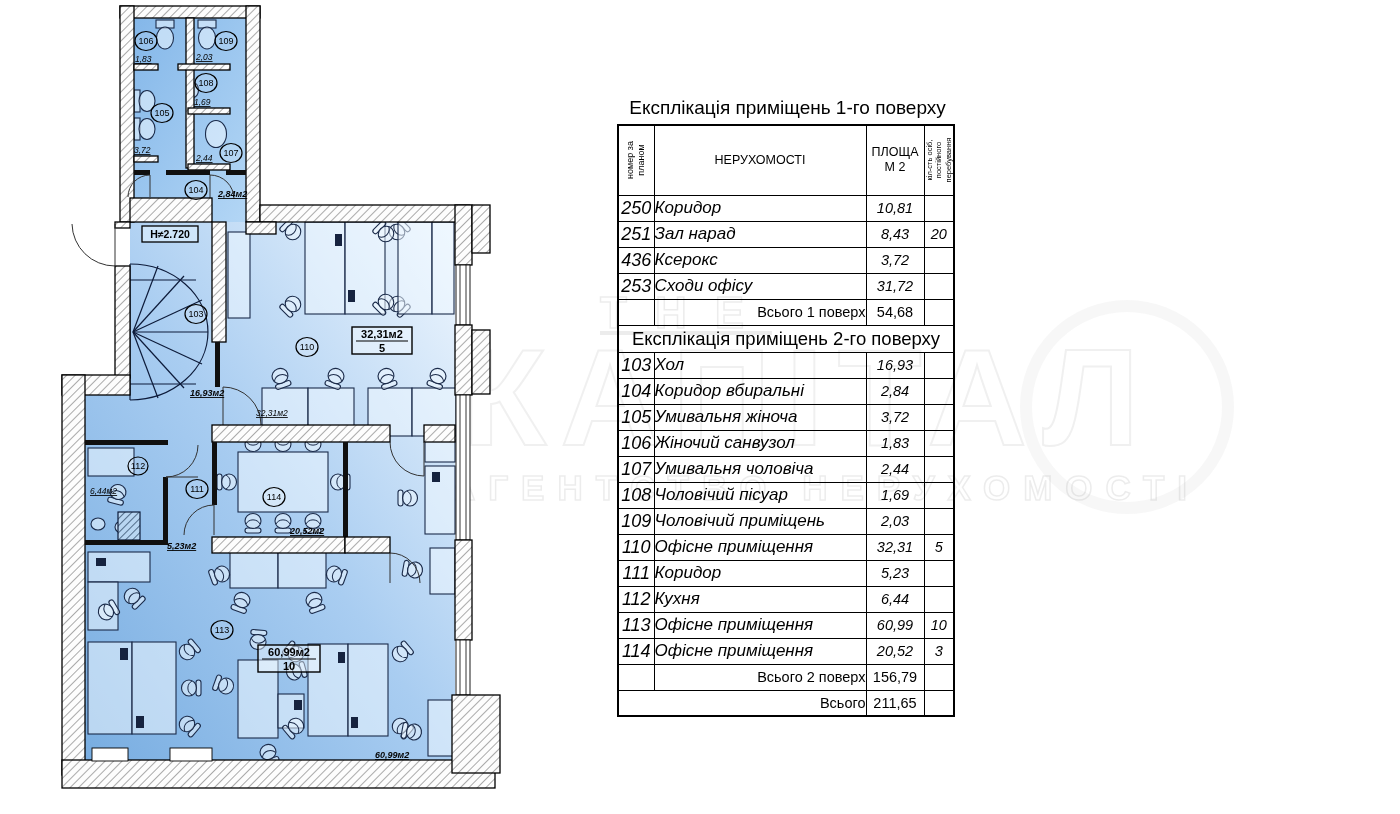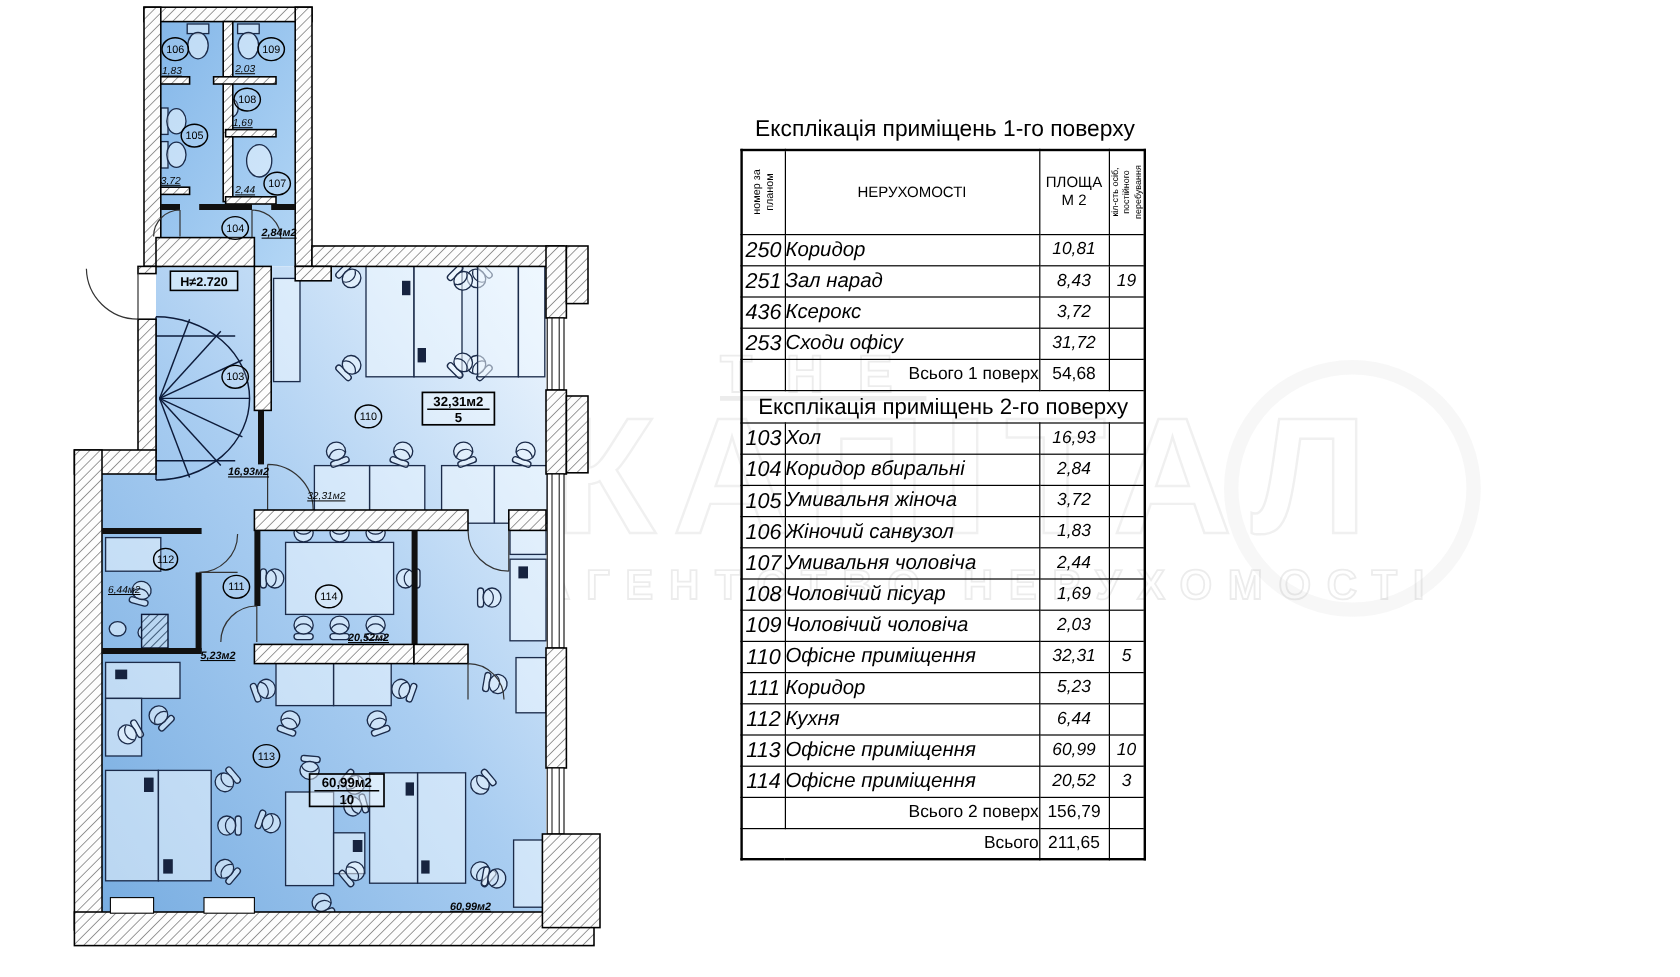--- a/index.html
+++ b/index.html
@@ -396,21 +396,21 @@
     <tr class="row">
       <td class="num">250</td>
       <td class="name">Коридор</td>
       <td class="area">10,81</td>
       <td class="pers"></td>
     </tr>
     <tr class="row">
       <td class="num">251</td>
       <td class="name">Зал нарад</td>
       <td class="area">8,43</td>
-      <td class="pers">19</td>
+      <td class="pers">20</td>
     </tr>
     <tr class="row">
       <td class="num">436</td>
       <td class="name">Ксерокс</td>
       <td class="area">3,72</td>
       <td class="pers"></td>
     </tr>
     <tr class="row">
       <td class="num">253</td>
       <td class="name">Сходи офісу</td>
@@ -459,21 +459,21 @@
       <td class="pers"></td>
     </tr>
     <tr class="row">
       <td class="num">108</td>
       <td class="name">Чоловічий пісуар</td>
       <td class="area">1,69</td>
       <td class="pers"></td>
     </tr>
     <tr class="row">
       <td class="num">109</td>
-      <td class="name">Чоловічий чоловіча</td>
+      <td class="name">Чоловічий приміщень</td>
       <td class="area">2,03</td>
       <td class="pers"></td>
     </tr>
     <tr class="row">
       <td class="num">110</td>
       <td class="name">Офісне приміщення</td>
       <td class="area">32,31</td>
       <td class="pers">5</td>
     </tr>
     <tr class="row">

